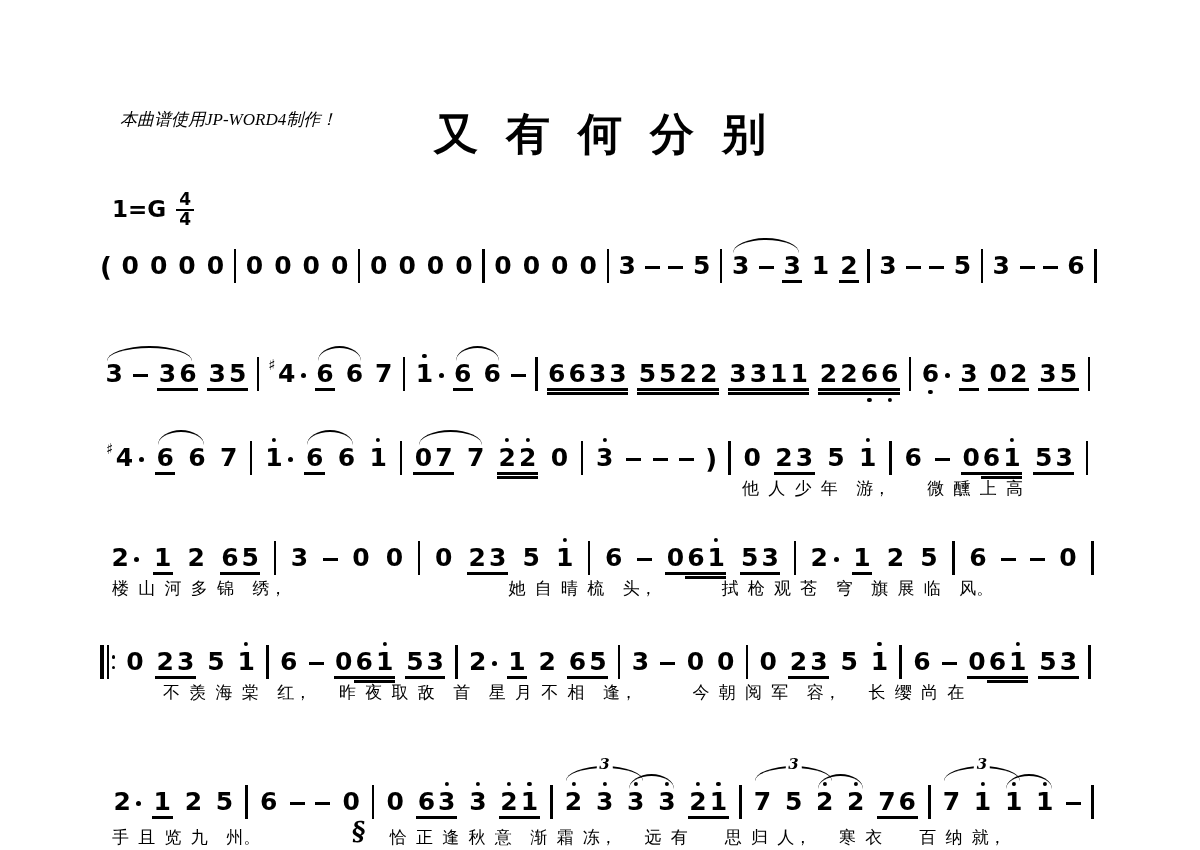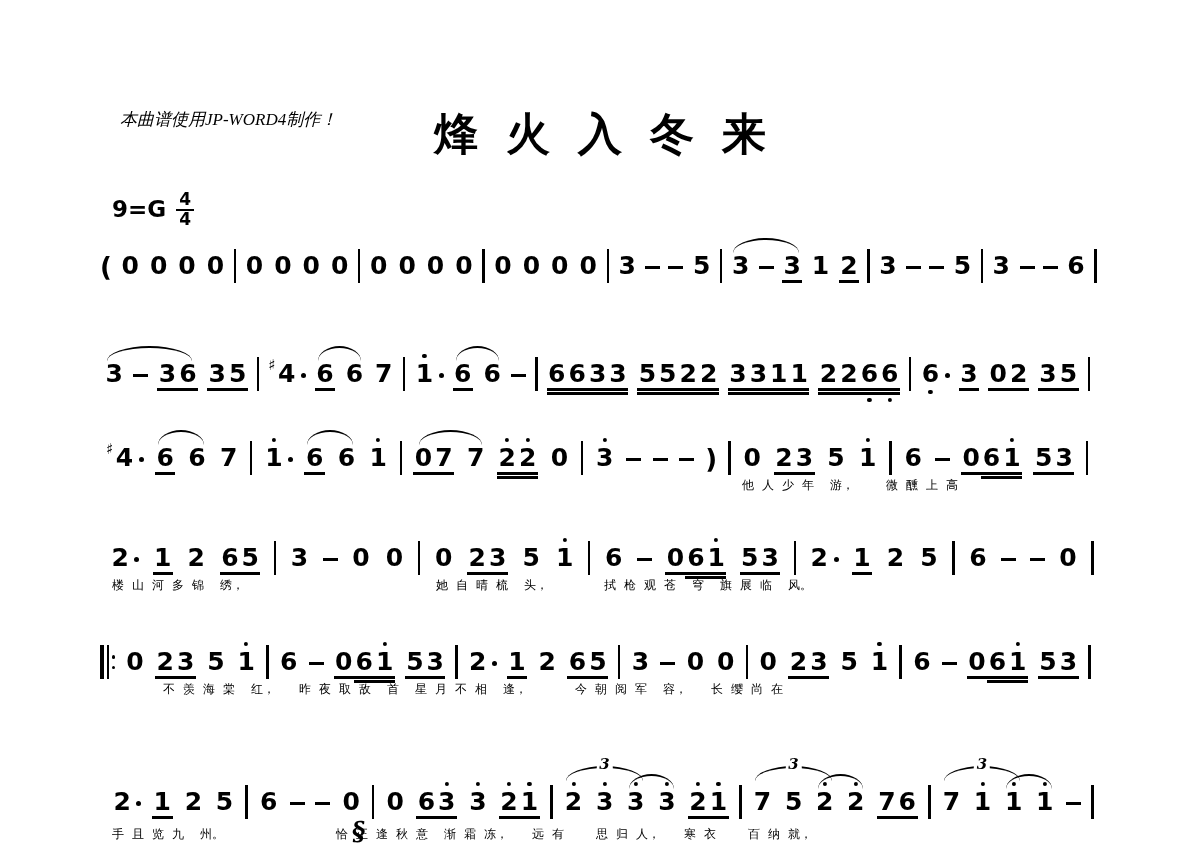--- a/index.html
+++ b/index.html
@@ -48,33 +48,33 @@
   .repeat .dots i:first-child{margin-bottom:7px;}
   .arc{position:absolute;height:13px;border-top:2.6px solid #000;
        border-radius:50%/100% 100% 0 0;}
   .arc.slur{top:-14px;}
   .arc.triplet{top:-22px;}
   .tripnum{position:absolute;top:-11px;left:50%;transform:translateX(-50%);
            font-family:"DejaVu Serif",serif;font-weight:bold;font-style:italic;
            font-size:15px;background:#fff;padding:0 3px;line-height:1;}
   
   .lyric{position:absolute;white-space:pre;font-family:"Liberation Serif",serif;
-         font-size:12px;word-spacing:5px;}
+         font-size:17px;word-spacing:5px;}
   .lyric.spoken{font-size:13.5px;word-spacing:0;letter-spacing:0.5px;}
   .segno{position:absolute;left:352px;top:816px;font-size:26px;font-weight:bold;
          font-family:"DejaVu Serif",serif;transform:skewX(-6deg);}
 </style>
 </head>
 <body>
 
 <div id="page">
   <div class="maker">本曲谱使用JP-WORD4制作！</div>
-  <h1 class="title">烽火入冬来</h1>
+  <h1 class="title">又有何分别</h1>
   <div class="keysig">
-    <span class="key">9=G</span>
+    <span class="key">1=G</span>
     <span class="meter">
       <span class="num top">4</span>
       <span class="num">4</span>
     </span>
   </div>
 
   <div id="score">
       <div class="music-line" style="top: 252px; left: 100px; width: 997px;">
         <span class="paren">(</span>
         <span class="tok">

